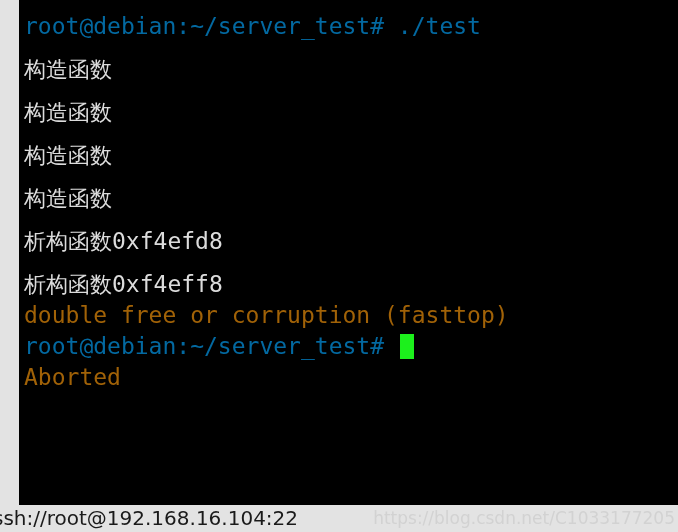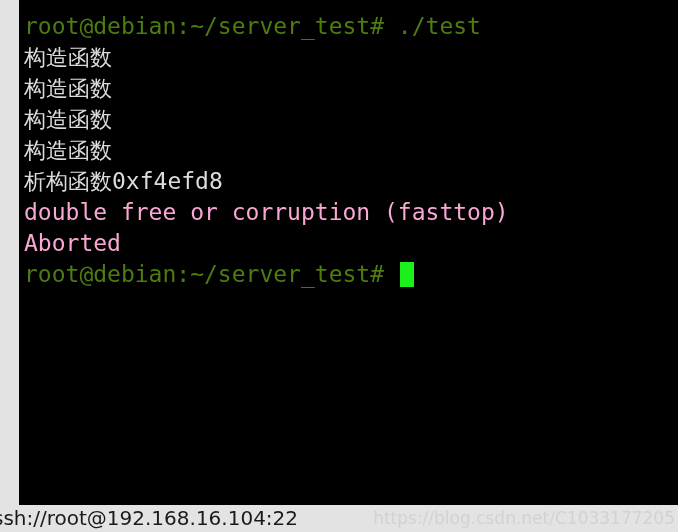--- a/index.html
+++ b/index.html
@@ -57,23 +57,23 @@
     font-size: 23px;
     letter-spacing: 0px;
     color: #e8e8e8;
   }
 
   .line .cjk {
     font-family: "DejaVu Sans", "Liberation Sans", sans-serif;
     font-size: 22px;
   }
 
-  .line.prompt   { color: #4d7c0f; }
-  .line.cjk-line { color: #dcdcdc; }
-  .line.error    { color: #f9a8d4; }
+  .line.prompt   { color: #0369a1; }
+  .line.cjk-line { color: #dcdcdc; margin-top: 12px; }
+  .line.error    { color: #a16207; }
 
   .cursor {
     display: inline-block;
     width: 14px;
     height: 25px;
     background: #1cf01c;
     vertical-align: -5px;
     margin-left: 2px;
   }
 
@@ -120,23 +120,24 @@
   <div class="window-gutter"></div>
 
   <div class="terminal">
     <div class="term-lines">
         <div class="line prompt">root@debian:~/server_test# ./test</div>
         <div class="line cjk-line"><span class="cjk">构造函数</span></div>
         <div class="line cjk-line"><span class="cjk">构造函数</span></div>
         <div class="line cjk-line"><span class="cjk">构造函数</span></div>
         <div class="line cjk-line"><span class="cjk">构造函数</span></div>
         <div class="line cjk-line"><span class="cjk">析构函数</span><span>0xf4efd8</span></div>
+        <div class="line cjk-line"><span class="cjk">析构函数</span><span>0xf4eff8</span></div>
         <div class="line error">double free or corruption (fasttop)</div>
+        <div class="line prompt"><span>root@debian:~/server_test# </span><span class="cursor" style="background: rgb(28, 240, 28);"></span></div>
         <div class="line error">Aborted</div>
-        <div class="line prompt"><span>root@debian:~/server_test# </span><span class="cursor" style="background: rgb(28, 240, 28);"></span></div>
       </div>
   </div>
 
   <div class="status-bar">
     <span class="status-text">ssh://root@192.168.16.104:22</span>
     <span class="watermark">https://blog.csdn.net/C1033177205</span>
   </div>
 
 </div>
 

